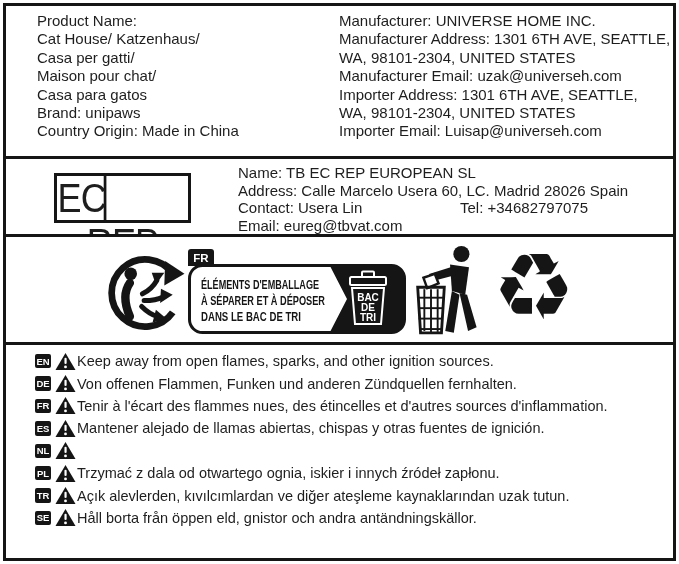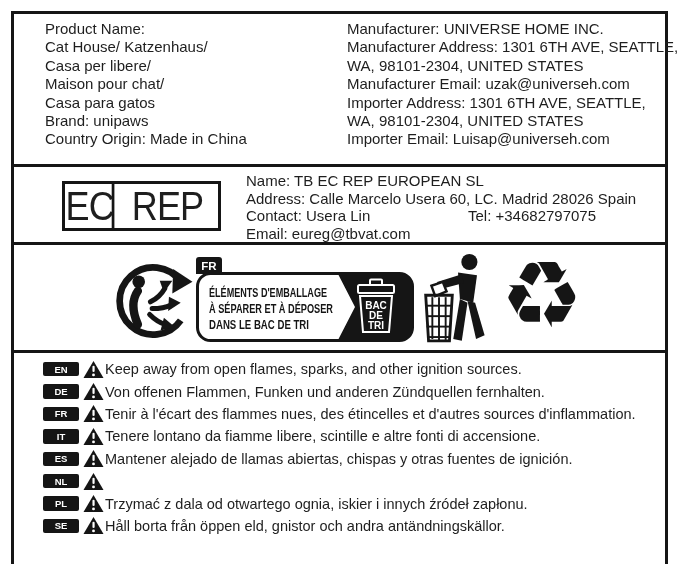--- a/index.html
+++ b/index.html
@@ -1,67 +1,67 @@
 <!DOCTYPE html>
 <html><head>
 <meta charset="utf-8">
 <style>
   html,body{margin:0;padding:0;background:#fff;}
   body{width:679px;height:564px;font-family:"Liberation Sans","DejaVu Sans",sans-serif;color:#1e1e1e;}
-  .sheet{box-sizing:border-box;width:679px;height:564px;padding:11px;background:#fff;}
+  .sheet{box-sizing:border-box;width:679px;height:564px;padding:3px;background:#fff;}
   .box{box-sizing:border-box;border:3px solid #151515;position:relative;background:#fff;}
   .box + .box{margin-top:-3px;}
   .box-top{height:156px;}
   .box-ecrep{height:81px;}
   .box-icons{height:111px;}
   .box-warnings{height:219px;}
 
   
   .col{position:absolute;top:6px;font-size:15px;line-height:18.4px;white-space:nowrap;}
   .product-col{left:31px;}
   .mfr-col{left:333px;}
 
   
-  .ecrep-symbol{position:absolute;left:48px;top:14px;width:159px;height:50px;border:3px solid #151515;display:flex;box-sizing:border-box;}
+  .ecrep-symbol{position:absolute;left:48px;top:14px;width:137px;height:50px;border:3px solid #151515;display:flex;box-sizing:border-box;flex-direction:column;}
   .ecrep-symbol .cell{display:flex;align-items:center;justify-content:center;font-size:40px;font-weight:500;letter-spacing:-1px;transform:scaleX(.9);}
   .ecrep-symbol .cell-ec{width:52px;border-right:3px solid #151515;box-sizing:border-box;}
   .ecrep-symbol .cell-rep{flex:1;}
   .ecrep-text{position:absolute;left:232px;top:5px;font-size:15px;line-height:17.6px;white-space:nowrap;}
   .ecrep-contact-line .contact{display:inline-block;width:222px;}
 
   
   .icon-abs{position:absolute;}
   .triman{left:97px;top:11px;}
   .banner-group{left:182px;top:10px;width:220px;height:90px;}
   .fr-tag{position:absolute;left:0;top:2px;width:26px;height:17px;background:#151515;color:#fff;font-weight:bold;font-size:11.5px;display:flex;align-items:center;justify-content:center;border-radius:3px 3px 0 0;}
   .banner-svg{position:absolute;left:0;top:17px;}
   .tidyman{left:406px;top:8px;}
   .recycle{left:489px;top:8px;width:78px;height:86px;display:flex;align-items:center;justify-content:center;font-family:"DejaVu Sans",sans-serif;font-size:92px;line-height:86px;color:#151515;}
 
   
   .warn-list{padding-top:5px;}
   .warn-row{display:flex;align-items:center;height:22.4px;padding-left:29px;}
-  .lang-badge{width:36px;height:14.5px;background:#151515;color:#fff;border-radius:2px;font-size:9.5px;font-weight:bold;display:flex;align-items:center;justify-content:center;flex:0 0 auto;}
+  .lang-badge{width:16px;height:14.5px;background:#151515;color:#fff;border-radius:2px;font-size:9.5px;font-weight:bold;display:flex;align-items:center;justify-content:center;flex:0 0 auto;}
   .warn-tri{margin-left:4px;flex:0 0 auto;display:block;}
   .warn-text{margin-left:1px;font-size:14.5px;white-space:nowrap;}
 
   svg{display:block;}
   .ink{fill:#151515;}
   .ink-stroke{stroke:#151515;fill:none;}
 </style>
 </head>
 <body>
 
 <div class="sheet">
 
   <section class="box box-top">
     <div class="col product-col">
       <div>Product Name:</div>
       <div>Cat House/ Katzenhaus/</div>
-      <div>Casa per libere/</div>
+      <div>Casa per gatti/</div>
       <div>Maison pour chat/</div>
       <div>Casa para gatos</div>
       <div>Brand: unipaws</div>
       <div>Country Origin: Made in China</div>
     </div>
     <div class="col mfr-col">
       <div>Manufacturer:  UNIVERSE HOME INC.</div>
       <div>Manufacturer Address:  1301 6TH AVE, SEATTLE,</div>
       <div>WA, 98101-2304, UNITED STATES</div>
       <div>Manufacturer Email:  uzak@universeh.com</div>
@@ -168,29 +168,20 @@
       <div class="warn-row">
         <span class="lang-badge">FR</span>
         <svg class="warn-tri" width="21" height="19" viewBox="0 0 22 19">
             <path class="ink" d="M11 .5 21.5 18.5H.5Z"></path>
             <rect x="9.9" y="5.5" width="2.3" height="6.6" rx="1.1" fill="#fff"></rect>
             <circle cx="11" cy="15.2" r="1.5" fill="#fff"></circle>
           </svg>
         <span class="warn-text">Tenir à l'écart des flammes nues, des étincelles et d'autres sources d'inflammation.</span>
       </div>
 
-      <div class="warn-row">
-        <span class="lang-badge">IT</span>
-        <svg class="warn-tri" width="21" height="19" viewBox="0 0 22 19">
-            <path class="ink" d="M11 .5 21.5 18.5H.5Z"></path>
-            <rect x="9.9" y="5.5" width="2.3" height="6.6" rx="1.1" fill="#fff"></rect>
-            <circle cx="11" cy="15.2" r="1.5" fill="#fff"></circle>
-          </svg>
-        <span class="warn-text">Tenere lontano da fiamme libere, scintille e altre fonti di accensione.</span>
-      </div>
 
       <div class="warn-row">
         <span class="lang-badge">ES</span>
         <svg class="warn-tri" width="21" height="19" viewBox="0 0 22 19">
             <path class="ink" d="M11 .5 21.5 18.5H.5Z"></path>
             <rect x="9.9" y="5.5" width="2.3" height="6.6" rx="1.1" fill="#fff"></rect>
             <circle cx="11" cy="15.2" r="1.5" fill="#fff"></circle>
           </svg>
         <span class="warn-text">Mantener alejado de llamas abiertas, chispas y otras fuentes de ignición.</span>
       </div>
@@ -207,20 +198,29 @@
       <div class="warn-row">
         <span class="lang-badge">PL</span>
         <svg class="warn-tri" width="21" height="19" viewBox="0 0 22 19">
             <path class="ink" d="M11 .5 21.5 18.5H.5Z"></path>
             <rect x="9.9" y="5.5" width="2.3" height="6.6" rx="1.1" fill="#fff"></rect>
             <circle cx="11" cy="15.2" r="1.5" fill="#fff"></circle>
           </svg>
         <span class="warn-text">Trzymać z dala od otwartego ognia, iskier i innych źródeł zapłonu.</span>
       </div>
 
+      <div class="warn-row">
+        <span class="lang-badge">TR</span>
+        <svg class="warn-tri" width="21" height="19" viewBox="0 0 22 19">
+            <path class="ink" d="M11 .5 21.5 18.5H.5Z"></path>
+            <rect x="9.9" y="5.5" width="2.3" height="6.6" rx="1.1" fill="#fff"></rect>
+            <circle cx="11" cy="15.2" r="1.5" fill="#fff"></circle>
+          </svg>
+        <span class="warn-text">Açık alevlerden, kıvılcımlardan ve diğer ateşleme kaynaklarından uzak tutun.</span>
+      </div>
 
       <div class="warn-row">
         <span class="lang-badge">SE</span>
         <svg class="warn-tri" width="21" height="19" viewBox="0 0 22 19">
             <path class="ink" d="M11 .5 21.5 18.5H.5Z"></path>
             <rect x="9.9" y="5.5" width="2.3" height="6.6" rx="1.1" fill="#fff"></rect>
             <circle cx="11" cy="15.2" r="1.5" fill="#fff"></circle>
           </svg>
         <span class="warn-text">Håll borta från öppen eld, gnistor och andra antändningskällor.</span>
       </div>

